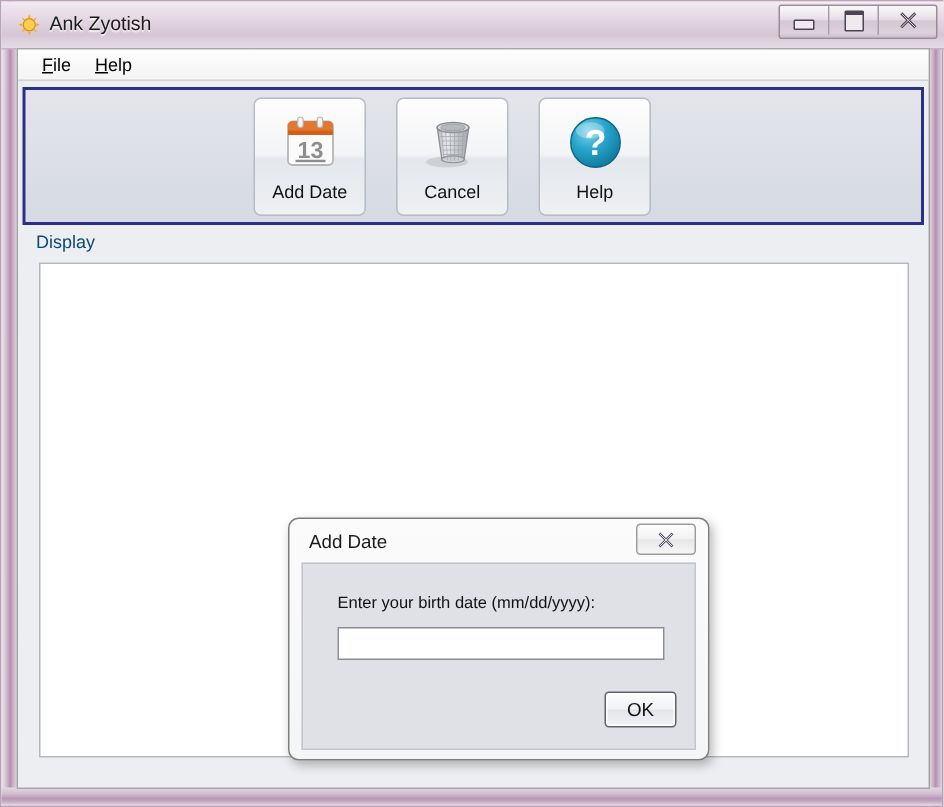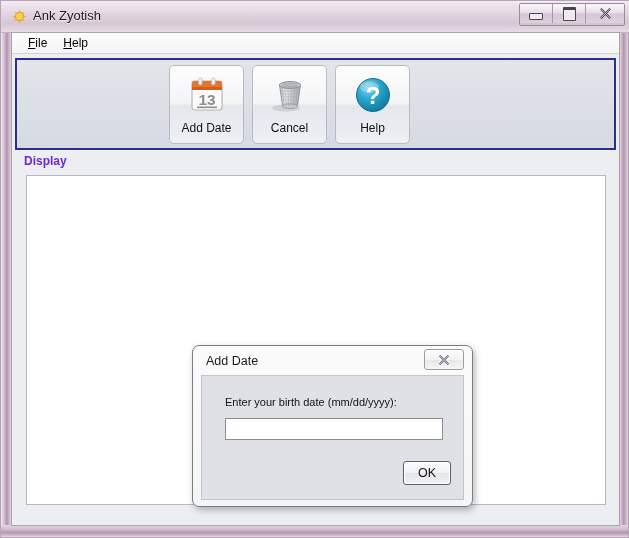--- a/index.html
+++ b/index.html
@@ -149,21 +149,21 @@
     left: 3px; top: 25px;
     width: 601px; height: 92px;
     box-sizing: border-box;
     border: 2px solid #2b2f86;
     background: linear-gradient(180deg, #e3e5ea 0%, #dcdfe6 50%, #d6dae2 100%);
   }
   #toolbar-buttons {
     position: absolute;
     left: 152px; top: 5px;
     display: flex;
-    gap: 8px;
+    gap: 20px;
     justify-content: flex-end;
   }
   .tb-btn {
     width: 75px; height: 79px;
     box-sizing: border-box;
     background: linear-gradient(180deg, #fdfdfd 0%, #f3f4f6 48%, #e4e7ec 52%, #eef0f3 100%);
     border: 1px solid #b7bcc4;
     border-radius: 5px;
     display: flex;
     flex-direction: column;
@@ -184,22 +184,22 @@
     color: #111;
     margin-top: 4px;
     white-space: nowrap;
   }
 
   
   #display-label {
     position: absolute;
     left: 12px; top: 121px;
     font-size: 12px;
-    font-weight: bold;
-    color: #6d28d9;
+    font-weight: normal;
+    color: #0c4a6e;
   }
   #display-area {
     position: absolute;
     left: 14px; top: 142px;
     width: 580px; height: 330px;
     background: #ffffff;
     border: 1px solid #b4b8bd;
     box-sizing: border-box;
   }
 

